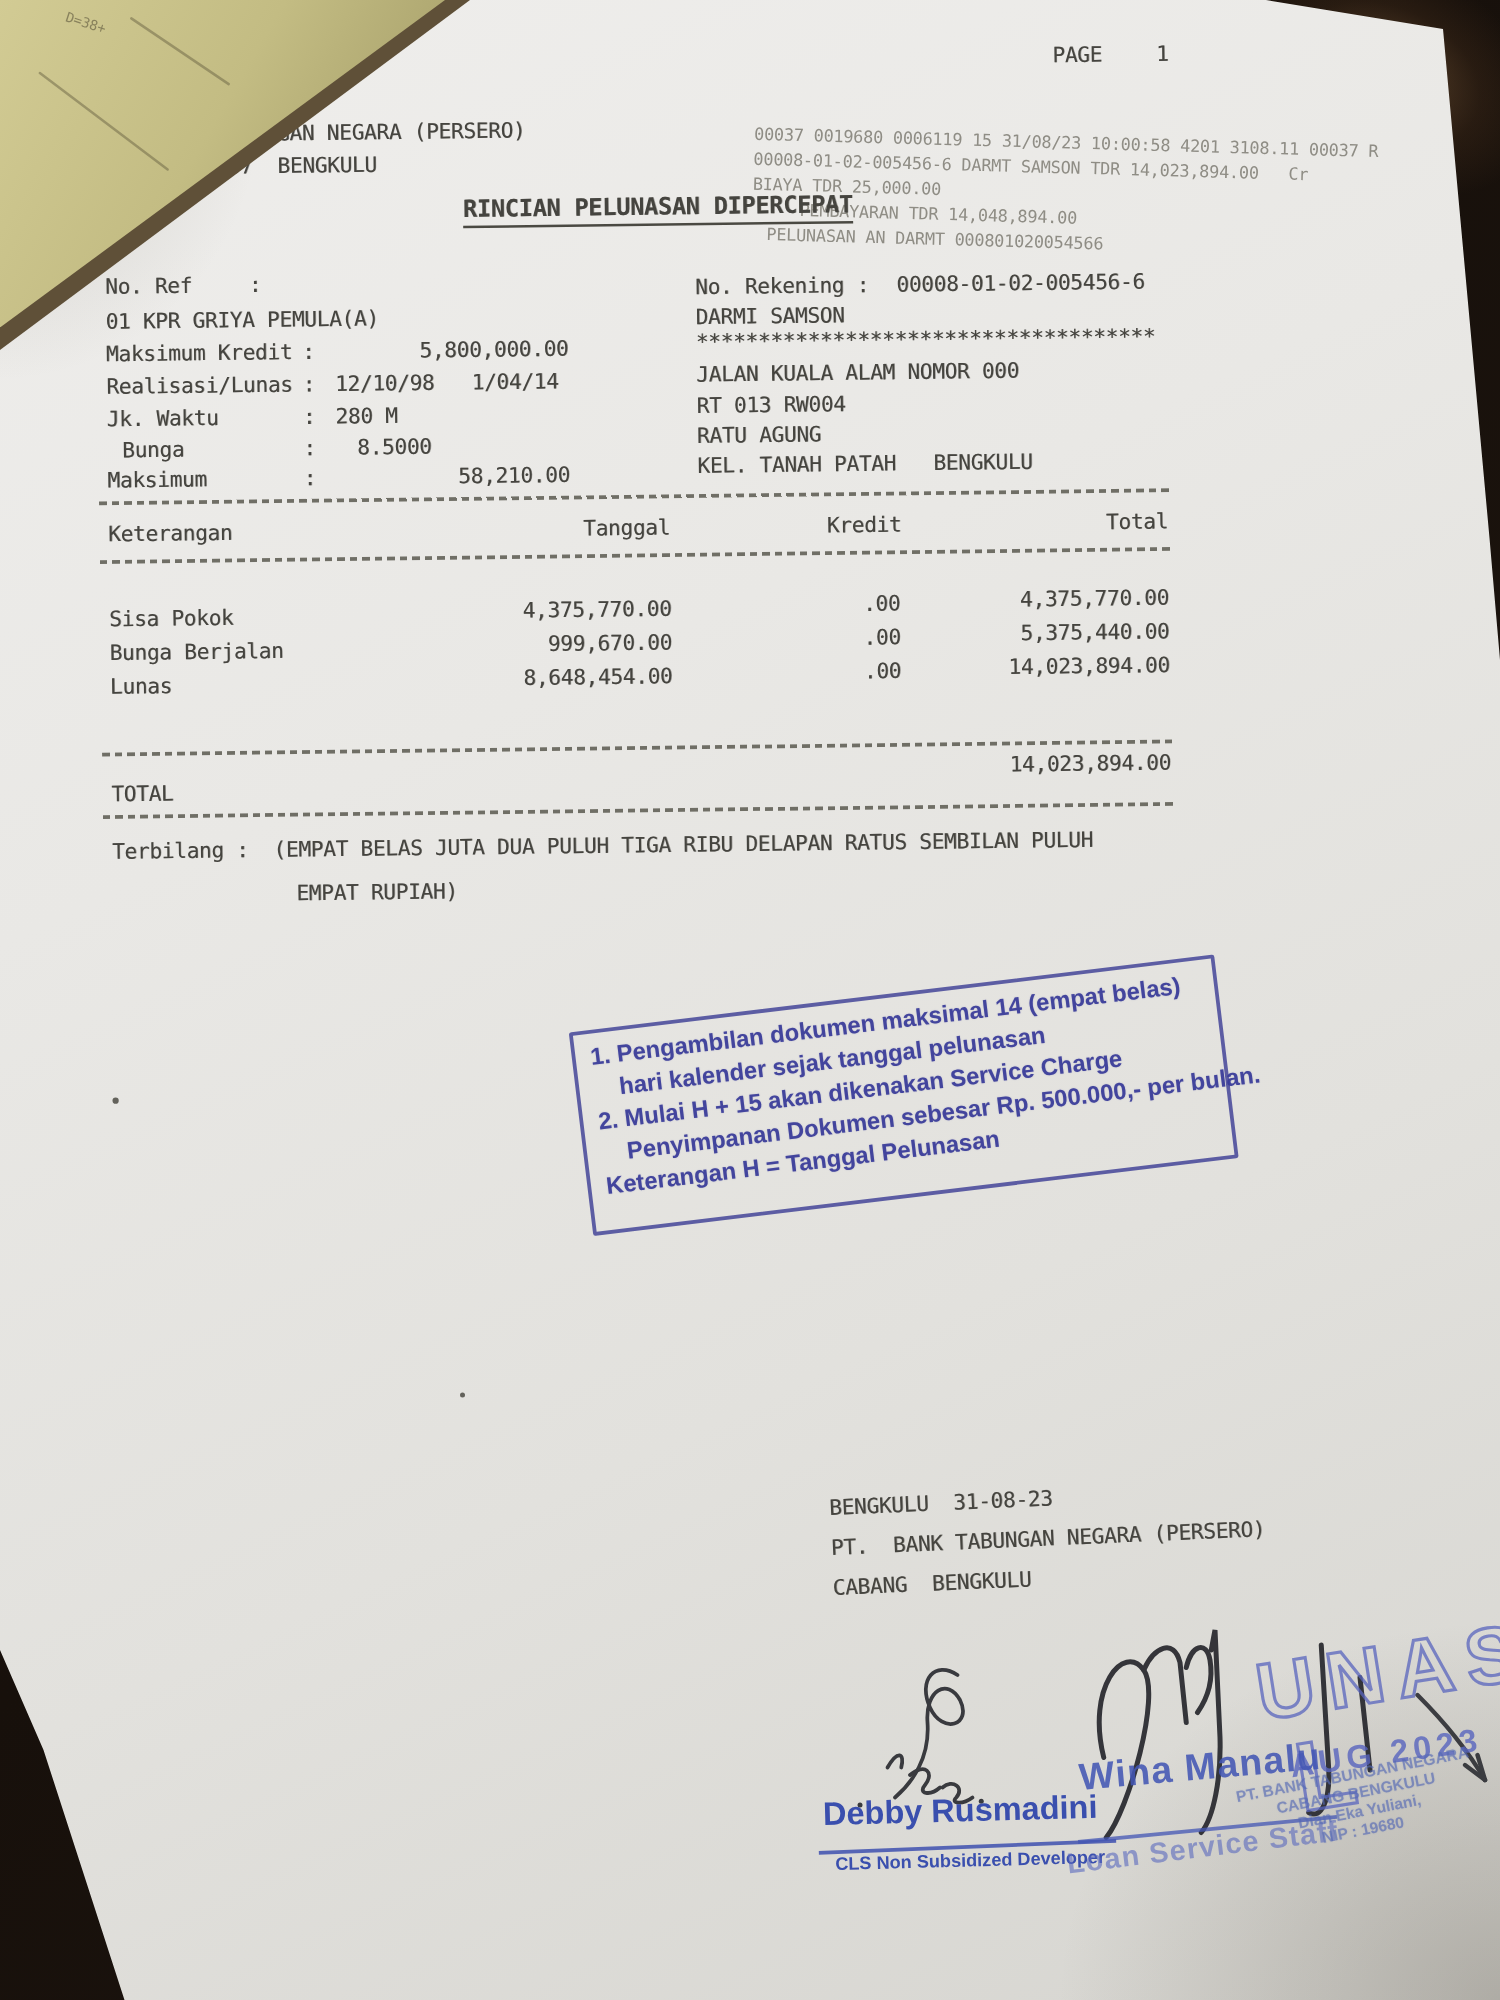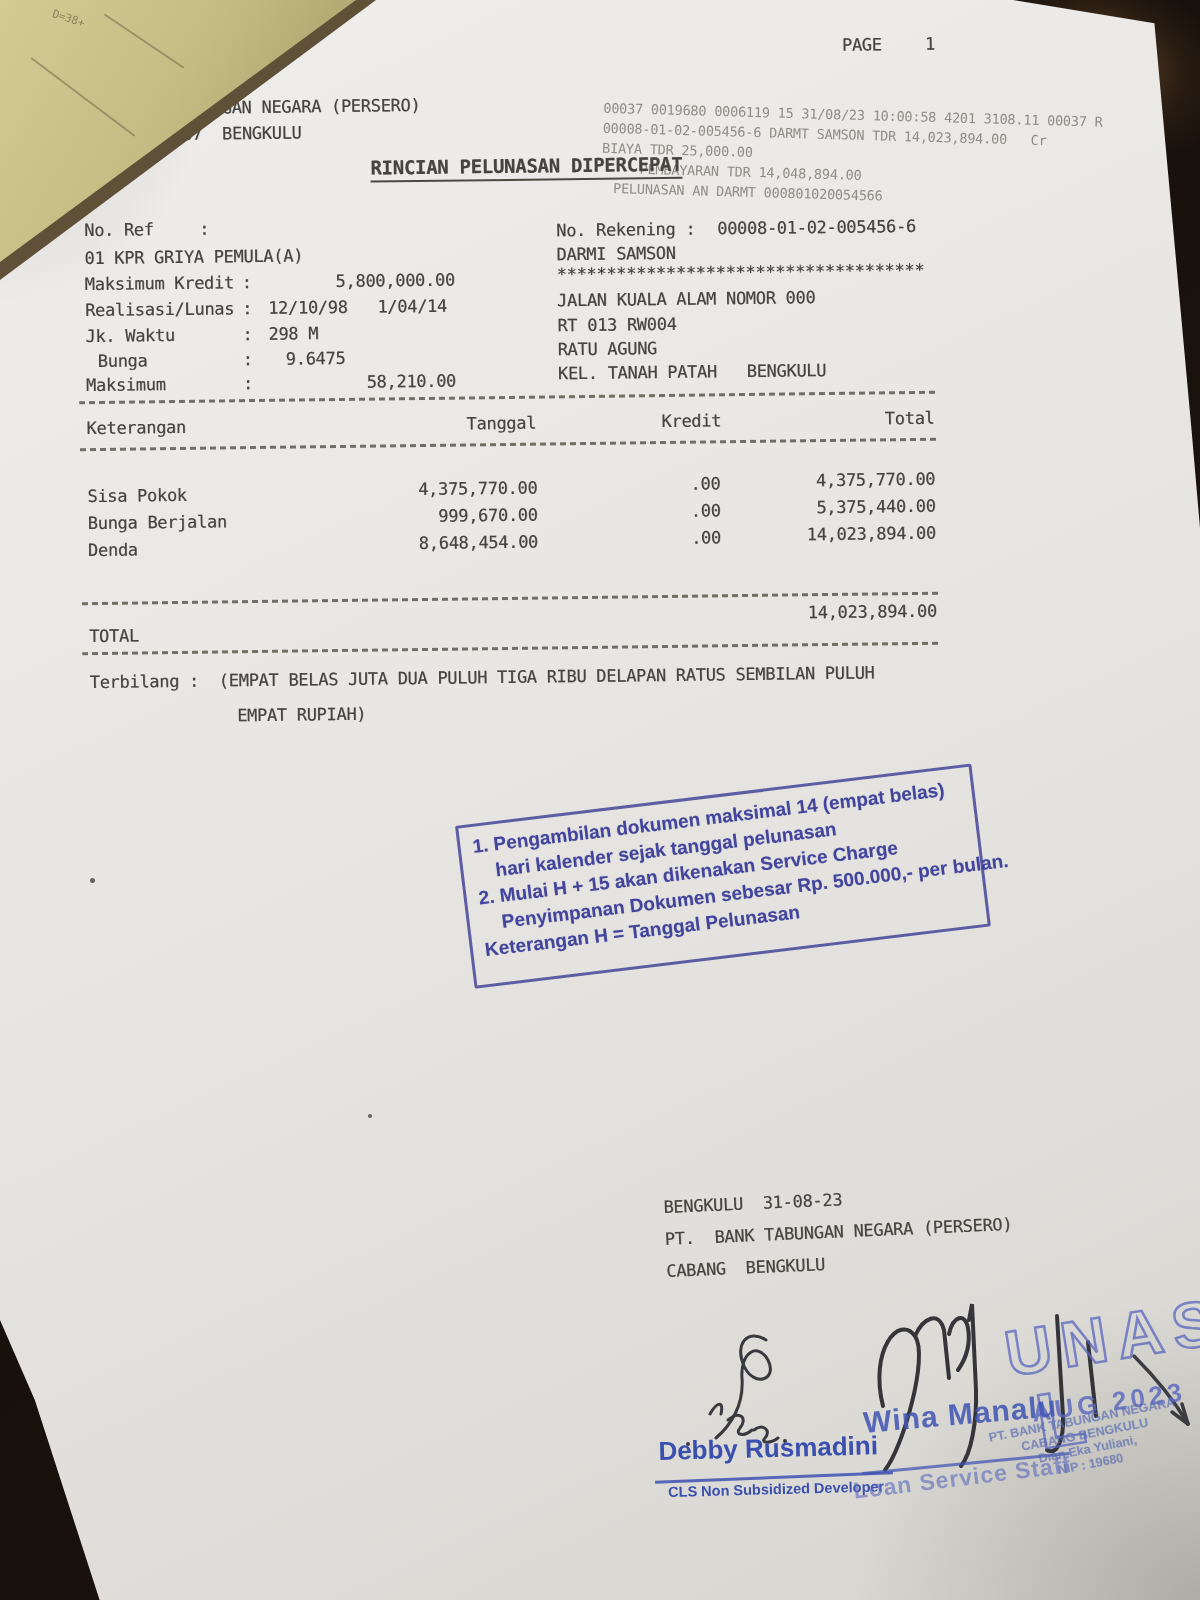--- a/index.html
+++ b/index.html
@@ -86,25 +86,25 @@
       <div class="mono" style="left:85px;top:270px;">Maksimum Kredit</div>
       <div class="mono" style="left:242px;top:270px;">:</div>
       <div class="mono val-r" style="left:240px;top:270px;width:215px;">5,800,000.00</div>
 
       <div class="mono" style="left:85px;top:296px;">Realisasi/Lunas</div>
       <div class="mono" style="left:242px;top:296px;">:</div>
       <div class="mono" style="left:268px;top:296px;">12/10/98   1/04/14</div>
 
       <div class="mono" style="left:85px;top:322px;">Jk. Waktu</div>
       <div class="mono" style="left:242px;top:322px;">:</div>
-      <div class="mono" style="left:268px;top:322px;">298 M</div>
+      <div class="mono" style="left:268px;top:322px;">280 M</div>
 
       <div class="mono" style="left:85px;top:347px;margin-left:12px;">Bunga</div>
       <div class="mono" style="left:242px;top:347px;">:</div>
-      <div class="mono" style="left:285px;top:347px;">9.6475</div>
+      <div class="mono" style="left:285px;top:347px;">8.5000</div>
 
       <div class="mono" style="left:85px;top:371px;">Maksimum</div>
       <div class="mono" style="left:242px;top:371px;">:</div>
       <div class="mono val-r" style="left:240px;top:371px;width:215px;">58,210.00</div>
 
       <div class="mono" style="left:557px;top:222px;">No. Rekening :</div>
       <div class="mono" style="left:718px;top:222px;">00008-01-02-005456-6</div>
       <div class="mono" style="left:557px;top:246px;">DARMI SAMSON</div>
       <div class="mono" style="left:557px;top:266px;">*************************************</div>
       <div class="mono" style="left:557px;top:292px;">JALAN KUALA ALAM NOMOR 000</div>
@@ -127,21 +127,21 @@
         <div class="mono val-r" style="left:640px;top:477px;width:78px;">.00</div>
         <div class="mono val-r" style="left:783px;top:475px;width:150px;">4,375,770.00</div>
       </div>
       <div>
         <div class="mono" style="left:85px;top:509px;">Bunga Berjalan</div>
         <div class="mono val-r" style="left:385px;top:506px;width:150px;">999,670.00</div>
         <div class="mono val-r" style="left:640px;top:504px;width:78px;">.00</div>
         <div class="mono val-r" style="left:783px;top:502px;width:150px;">5,375,440.00</div>
       </div>
       <div>
-        <div class="mono" style="left:85px;top:536px;">Denda</div>
+        <div class="mono" style="left:85px;top:536px;">Lunas</div>
         <div class="mono val-r" style="left:385px;top:533px;width:150px;">8,648,454.00</div>
         <div class="mono val-r" style="left:640px;top:531px;width:78px;">.00</div>
         <div class="mono val-r" style="left:783px;top:529px;width:150px;">14,023,894.00</div>
       </div>
 
       <div class="dash" style="left:78px;top:598px;width:858px;"></div>
       <div class="mono val-r" style="left:783px;top:607px;width:150px;">14,023,894.00</div>
       <div class="mono" style="left:85px;top:622px;">TOTAL</div>
       <div class="dash" style="left:78px;top:648px;width:858px;"></div>
 

